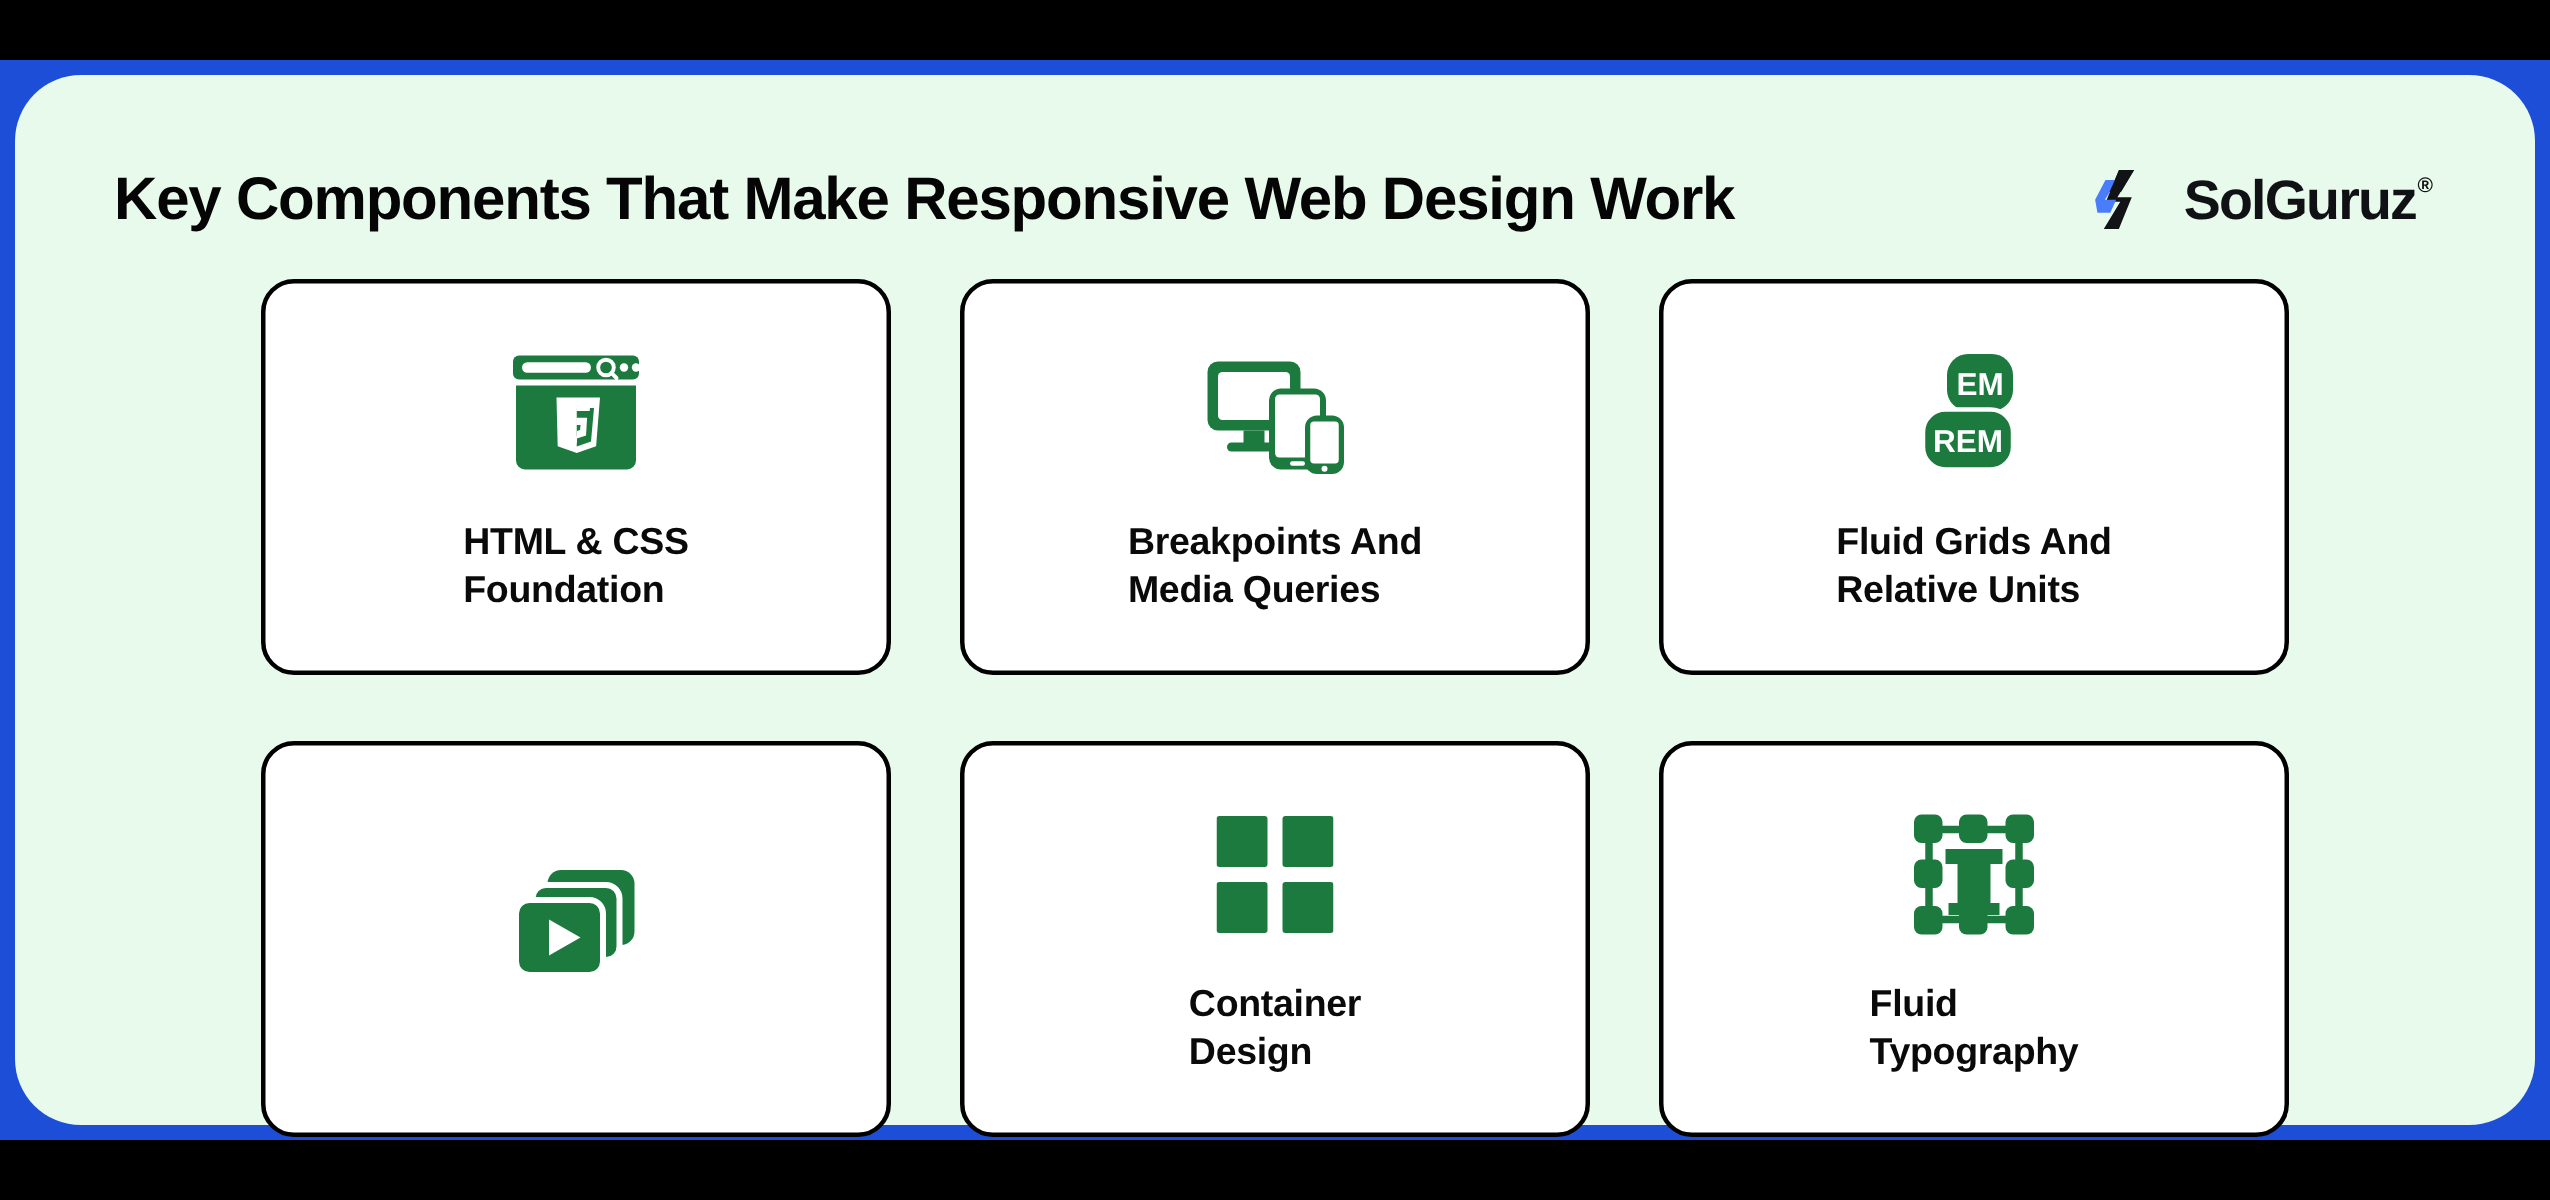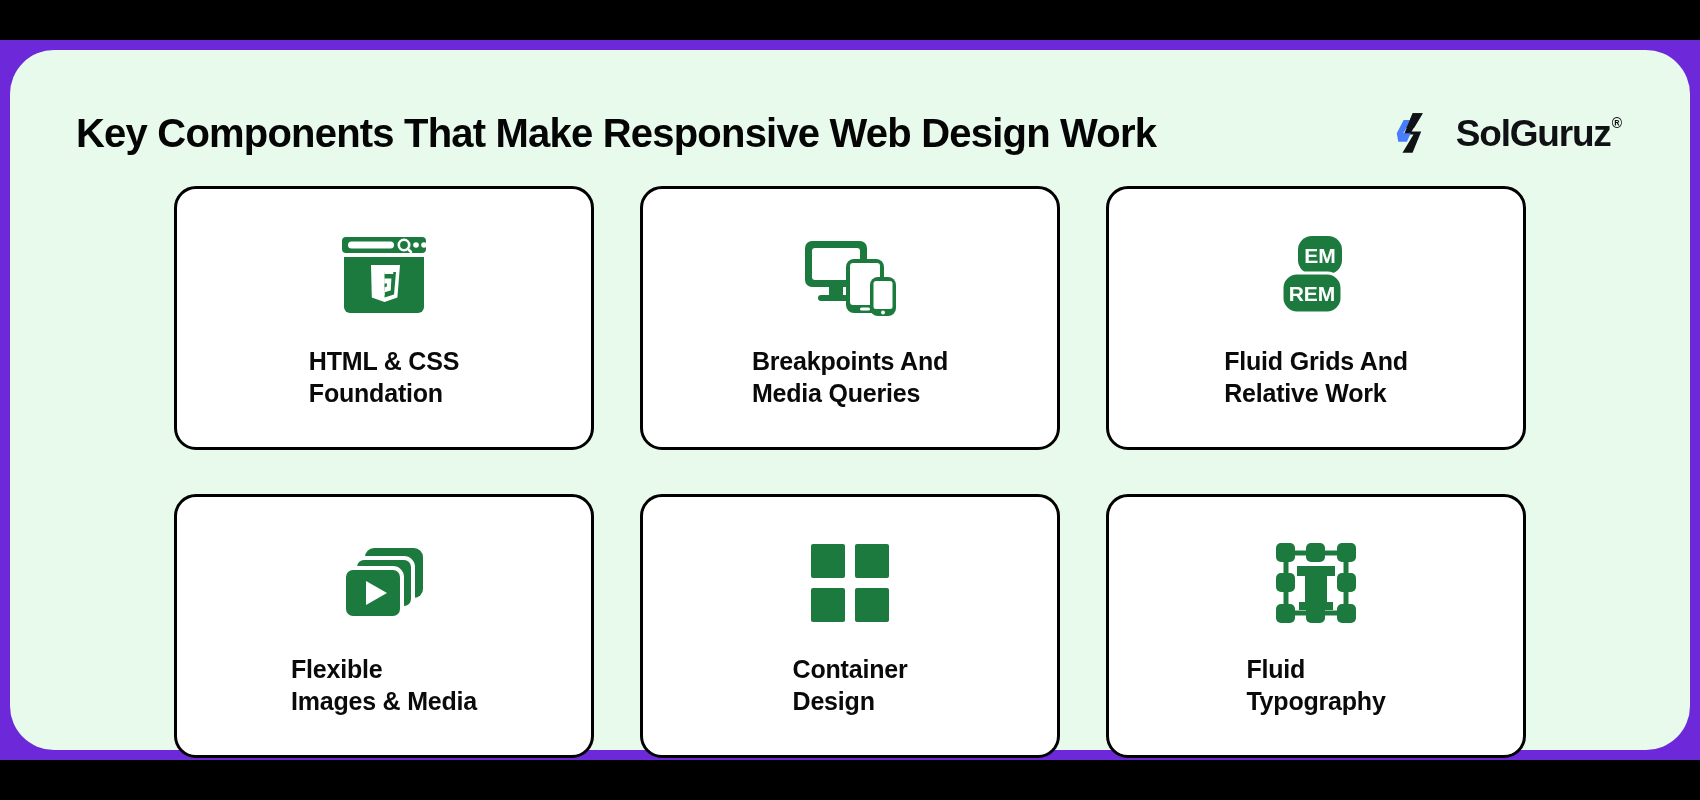--- a/index.html
+++ b/index.html
@@ -15,21 +15,21 @@
     font-family: "Liberation Sans", sans-serif;
     display: flex;
     align-items: center;
     justify-content: center;
   }
 
   #infographic {
     position: relative;
     width: 1700px;
     height: 720px;
-    background: #6d28d9;
+    background: #1d4ed8;
     padding: 10px;
   }
 
   .panel {
     width: 100%;
     height: 100%;
     background: #e8faec;
     border-radius: 44px;
     padding: 40px 60px 46px 60px;
     display: flex;
@@ -203,34 +203,32 @@
       <div class="card">
         <div class="card-icon">
           <svg width="88" height="84" viewBox="0 0 88 84" aria-hidden="true">
             <rect x="26" y="3" width="44" height="38" rx="14" fill="#1c7a3e"></rect>
             <text x="48" y="30" text-anchor="middle" font-family="Liberation Sans, sans-serif" font-size="21" font-weight="700" fill="#ffffff">EM</text>
             <rect x="10" y="40" width="60" height="40" rx="15" fill="#1c7a3e" stroke="#ffffff" stroke-width="3"></rect>
             <text x="40" y="68" text-anchor="middle" font-family="Liberation Sans, sans-serif" font-size="21" font-weight="700" fill="#ffffff">REM</text>
           </svg>
         </div>
         <div class="card-label">Fluid Grids And
-Relative Work</div>
+Relative Units</div>
       </div>
 
       <div class="card">
         <div class="card-icon">
           <svg width="90" height="82" viewBox="0 0 90 82" aria-hidden="true">
             <rect x="26" y="6" width="58" height="50" rx="9" fill="#1c7a3e"></rect>
             <rect x="16" y="16" width="58" height="50" rx="9" fill="#1c7a3e" stroke="#ffffff" stroke-width="4"></rect>
             <rect x="5" y="26" width="58" height="50" rx="9" fill="#1c7a3e" stroke="#ffffff" stroke-width="4"></rect>
             <path d="M27 39 L48 51 L27 63 Z" fill="#ffffff"></path>
           </svg>
         </div>
-        <div class="card-label">Flexible
-Images &amp; Media</div>
       </div>
 
       <div class="card">
         <div class="card-icon">
           <svg width="78" height="78" viewBox="0 0 78 78" aria-hidden="true">
             <rect x="0" y="0" width="34" height="34" rx="2" fill="#1c7a3e"></rect>
             <rect x="44" y="0" width="34" height="34" rx="2" fill="#1c7a3e"></rect>
             <rect x="0" y="44" width="34" height="34" rx="2" fill="#1c7a3e"></rect>
             <rect x="44" y="44" width="34" height="34" rx="2" fill="#1c7a3e"></rect>
           </svg>

